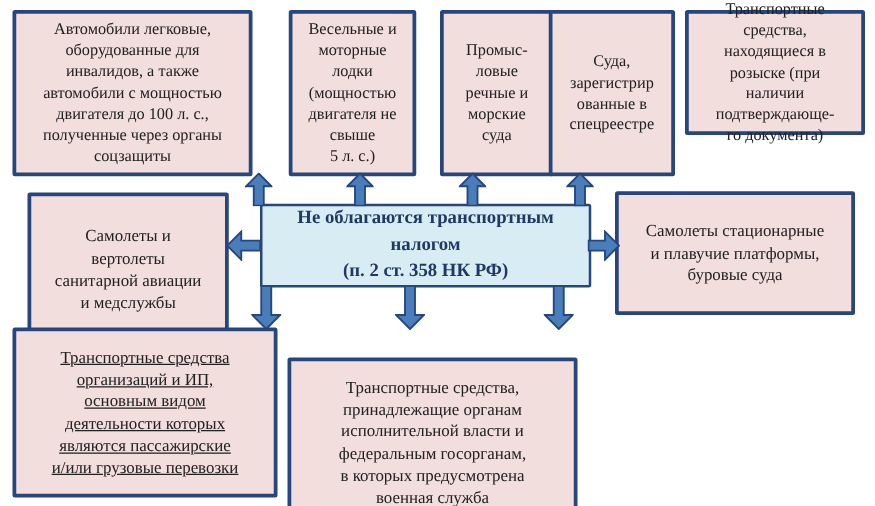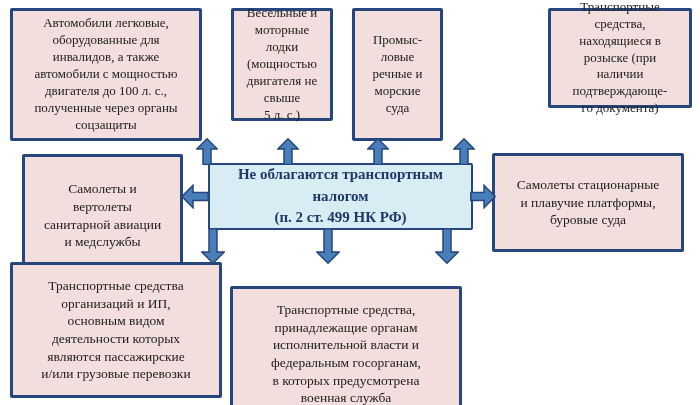--- a/index.html
+++ b/index.html
@@ -45,30 +45,30 @@
   .f135 .lbl{font-size:13.5px;}
   .center-box{
     background:var(--center-fill);
     border:2px solid var(--box-border);
     color:var(--center-text);
     font-weight:bold;
   }
   .center-box .lbl{font-size:15px;line-height:1.45;}
   
   .t1{left:10px;  top:8px; width:192px; height:133px;}
-  .t2{left:231px; top:8px; width:102px; height:113px;}
+  .t2{left:231px; top:8px; width:102px; height:133px;}
   .t3{left:352px; top:8px; width:91px;  height:133px;}
   .t4{left:439px; top:8px; width:101px; height:133px;}
   .t5{left:548px; top:8px; width:144px; height:100px;}
   
   .ml{left:22px;  top:154px; width:161px; height:123px;}
   .cc{left:208px; top:163px; width:265px; height:67px;}
   .mr{left:492px; top:153px; width:192px; height:99px;}
   
-  .b1{left:10px;  top:262px; width:212px; height:136px;}
+  .b1{left:10px;  top:262px; width:212px; height:136px;text-decoration:underline;}
   .b2{left:230px; top:262px; width:232px; height:136px;margin-top:24px;}
   .b3{left:438px; top:262px; width:256px; height:136px;}
   .arr{position:absolute;}
   .arr polygon{
     fill:var(--arrow-fill);
     stroke:var(--arrow-stroke);
     stroke-width:1.5;
     stroke-linejoin:miter;
   }
   .au1{left:196px;top:138px;}
@@ -104,40 +104,46 @@
 свыше
 5 л. с.)</span>
   </div>
   <div class="box f13 t3">
     <span class="lbl">Промыс-
 ловые
 речные и
 морские
 суда</span>
   </div>
+  <div class="box f13 t4">
+    <span class="lbl">Суда,
+зарегистрир
+ованные в
+спецреестре</span>
+  </div>
   <div class="box f13 t5">
     <span class="lbl">Транспортные
 средства,
 находящиеся в
 розыске (при
 наличии
 подтверждающе-
 го документа)</span>
   </div>
 
   <div class="box f135 ml">
     <span class="lbl">Самолеты и
 вертолеты
 санитарной авиации
 и медслужбы</span>
   </div>
   <div class="box center-box cc">
     <span class="lbl">Не облагаются  транспортным
 налогом
-(п. 2 ст. 499 НК РФ)</span>
+(п. 2 ст. 358 НК РФ)</span>
   </div>
   <div class="box f135 mr">
     <span class="lbl">Самолеты стационарные
 и плавучие платформы,
 буровые суда</span>
   </div>
 
   <div class="box f135 b1">
     <span class="lbl">Транспортные средства
 организаций и ИП,

